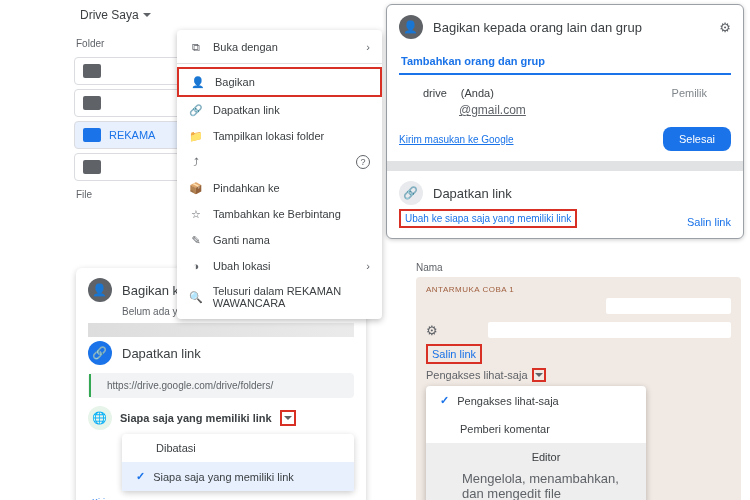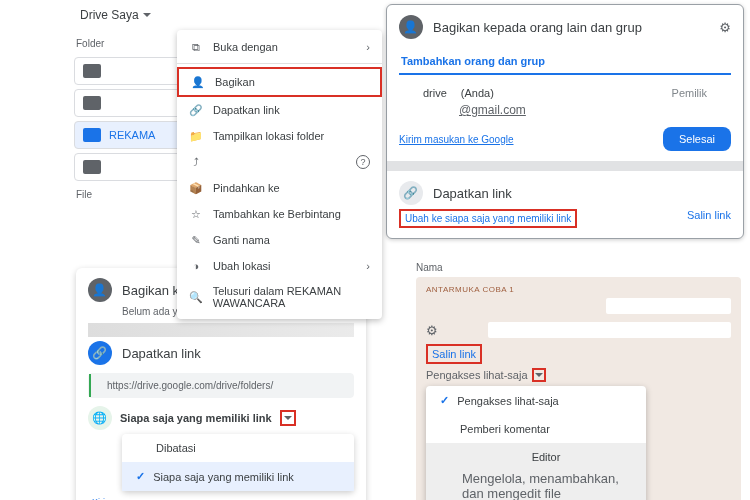--- a/index.html
+++ b/index.html
@@ -36,21 +36,21 @@
   .footer { display: flex; align-items: center; margin-top: 10px; }
   .fb { color: #1a73e8; font-size: 10px; text-decoration: underline; }
   .btn-done { margin-left: auto; background: #1a73e8; color: #fff; border-radius: 8px; padding: 6px 16px; font-size: 11px; }
   .divider { height: 10px; background: #9aa0a6; opacity: 0.3; }
   .link-card { padding: 10px 12px; }
   .lrow { display: flex; align-items: center; gap: 10px; }
   .circ.g { background: #e8eaed; color: #5f6368; }
   .link-title { font-size: 13px; }
   .restrict { font-size: 10px; color: #3c4043; margin-top: 4px; }
   .restrict b { font-weight: 600; }
-  .changer { display: flex; align-items: flex-start; margin-top: 4px; }
+  .changer { display: flex; align-items: flex-end; margin-top: 4px; }
   .chg { border: 2px solid #d93025; color: #1a73e8; font-size: 10px; padding: 2px 4px; }
   .copy { margin-left: auto; color: #1a73e8; font-size: 11px; }
   
   .p3 { left: 76px; top: 268px; width: 290px; box-shadow: 0 2px 6px rgba(0,0,0,0.2); border-radius: 6px; padding: 10px 12px; }
   .belum { font-size: 10px; color: #5f6368; margin: 4px 0 6px 34px; }
   .stripe { height: 14px; background: linear-gradient(90deg,#aaa,#ccc); opacity: 0.4; margin: 4px 0; }
   .lh2 { display: flex; align-items: center; gap: 10px; margin-top: 4px; }
   .circ.b { background: #1a73e8; }
   .url { background: #f1f3f4; color: #5f6368; font-size: 10px; padding: 6px 18px; border-radius: 4px; margin: 8px 0; border: 1px solid #f1f3f4; position: relative; }
   .url::before { content: ""; position: absolute; left: 0; top: 0; bottom: 0; width: 2px; background: #34a853; }

